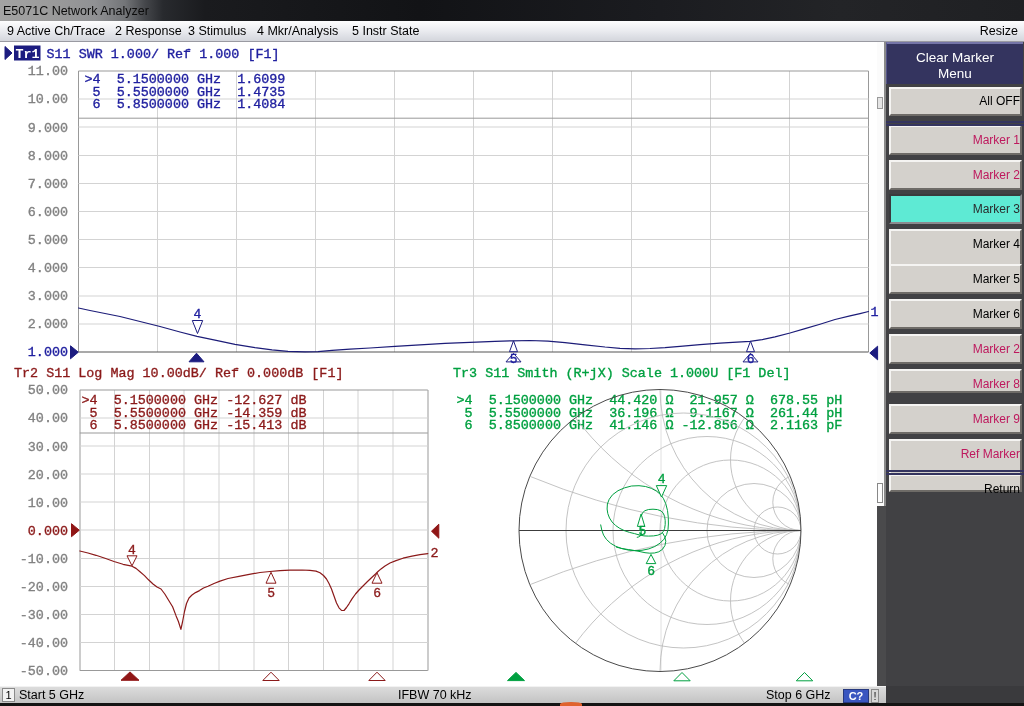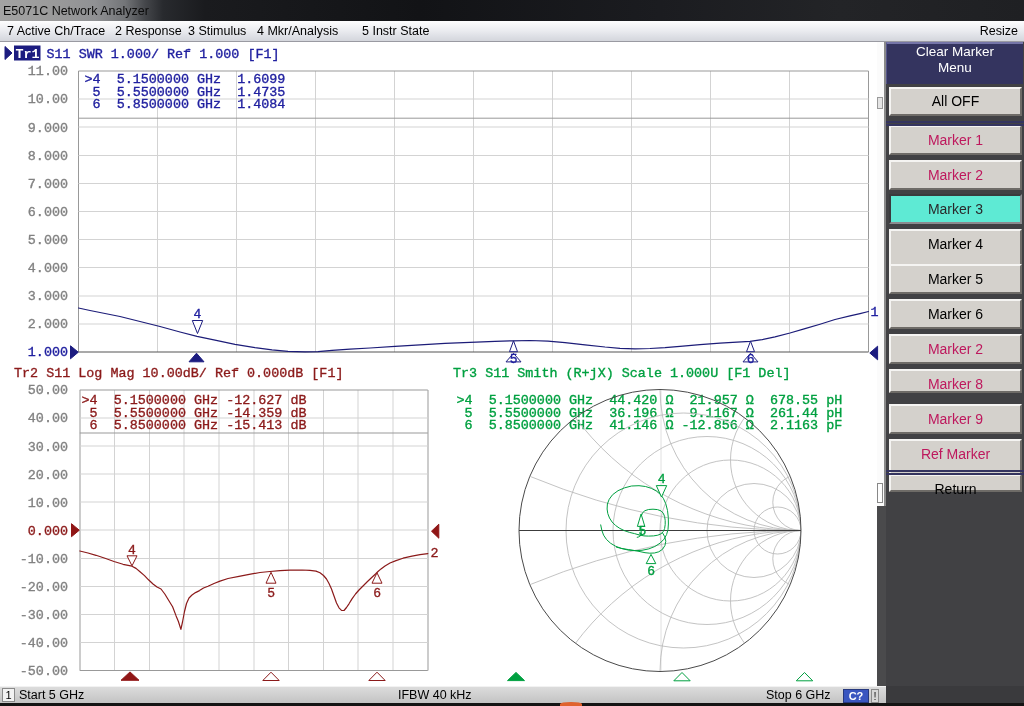--- a/index.html
+++ b/index.html
@@ -9,46 +9,46 @@
 #menubar{position:absolute;left:0;top:21px;width:1024px;height:21px;
  background:linear-gradient(#fdfdfe,#ecedf1 45%,#dcdee4 80%,#d4d6dc);border-bottom:1px solid #9a9aa2;font-size:12.5px;color:#000}
 #menubar .rs{position:absolute;right:6px;top:0;line-height:21px}
 #screen{position:absolute;left:0;top:42px;width:884px;height:644px;background:#ffffff}
 #slider{position:absolute;left:877px;top:42px;width:9px;height:464px;background:#fbfbfb;border-right:2px solid #8a8a8a}
 #sliderd{position:absolute;left:877px;top:506px;width:9px;height:180px;background:#4a4a4c}
 #slthumb{position:absolute;left:876.5px;top:97px;width:6px;height:12px;background:#e4e4e4;border:1px solid #999}
 #slthumb2{position:absolute;left:877px;top:483px;width:6px;height:20px;background:#fdfdfd;border:1px solid #888}
 #panel{position:absolute;left:886px;top:42px;width:138px;height:644px;background:#414144}
 #phead{position:absolute;left:886px;top:42px;width:137px;height:41.5px;background:#34345f;border-top:2px solid #7575a8;border-left:1px solid #56568a;
- color:#fff;font-size:13.5px;text-align:center;padding-top:0;line-height:16px}
+ color:#fff;font-size:13.5px;text-align:center;padding-top:6px;line-height:16px}
 .btn{position:absolute;left:889px;width:133px;background:#d4d1cc;border:2px solid;border-color:#f5f4f2 #6e6b67 #6e6b67 #f5f4f2;
- font-size:14px;color:#000;text-align:center}
+ font-size:12px;color:#000;text-align:right}
 .btn.dis{color:#be185d}
 .btn.sel{background:#5eead4;border-color:#3a3a3d #8b8b8f #8b8b8f #3a3a3d;color:#2a2a2c}
 .sep{position:absolute;left:886px;width:138px;height:2px;background:#34345f}
 #statusbar{position:absolute;left:0;top:686px;width:886px;height:17px;background:linear-gradient(#dcdcdc,#c3c3c3);
  border-top:1px solid #f2f2f2;font-size:12.5px;color:#000}
 #statusbar .t{position:absolute;top:0;line-height:17px}
 #num1{position:absolute;left:2px;top:1px;width:13px;height:14px;background:#f2f2f2;border:1px solid #8a8a8a;font-size:11px;text-align:center;line-height:13px}
 #cbox{position:absolute;left:843px;top:2px;width:26px;height:14px;background:#3a56c0;border:1px solid #27397e;color:#fff;font-size:11px;font-weight:bold;text-align:center;line-height:12px}
 #ebox{position:absolute;left:871px;top:2px;width:8px;height:14px;background:#d6d6d6;border:1px solid #8a8a8a;color:#222;font-size:11px;text-align:center;line-height:12px}
 #botstrip{position:absolute;left:0;top:703px;width:1024px;height:3px;background:#141414}
 #botright{position:absolute;left:886px;top:686px;width:138px;height:20px;background:#3a3a3d}
 svg{position:absolute;left:0;top:0}
 </style></head><body>
 <div id="screen"></div>
 <div id="titlebar">
     <span>E5071C Network Analyzer</span>
   </div>
 <div id="menubar">
-    <span style="position:absolute;left:7px;top:0;line-height:21px">7 Active Ch/Trace</span>
+    <span style="position:absolute;left:7px;top:0;line-height:21px">9 Active Ch/Trace</span>
     <span style="position:absolute;left:115px;top:0;line-height:21px">2 Response</span>
     <span style="position:absolute;left:188px;top:0;line-height:21px">3 Stimulus</span>
     <span style="position:absolute;left:257px;top:0;line-height:21px">4 Mkr/Analysis</span>
-    <span style="position:absolute;left:362px;top:0;line-height:21px">5 Instr State</span>
+    <span style="position:absolute;left:352px;top:0;line-height:21px">5 Instr State</span>
     <span class="rs">Resize</span>
   </div>
 <div id="slider"></div>
 <div id="sliderd"></div>
 <div id="slthumb"></div>
 <div id="slthumb2"></div>
 <div id="panel"></div>
 <div id="phead">Clear Marker<br>Menu</div>
 <div class="btn" style="top:87.3px;height:29px;line-height:25px">All OFF</div>
 <div class="btn dis" style="top:124.6px;height:30px;line-height:26px">Marker 1</div>
@@ -62,21 +62,21 @@
 <div class="btn dis" style="top:403.8px;height:30px;line-height:26px">Marker 9</div>
 <div class="btn dis" style="top:438.7px;height:45px;line-height:26px">Ref Marker</div>
 <div class="btn" style="top:474.4px;height:18px;line-height:26px">Return</div>
 <div class="sep" style="top:120.5px"></div>
 <div class="sep" style="top:123.5px"></div>
 <div class="sep" style="top:469.5px"></div>
 <div class="sep" style="top:472.5px"></div>
 <div id="statusbar">
  <div id="num1">1</div>
  <span class="t" style="left:19px">Start 5 GHz</span>
- <span class="t" style="left:398px">IFBW 40 kHz</span>
+ <span class="t" style="left:398px">IFBW 70 kHz</span>
  <span class="t" style="left:766px">Stop 6 GHz</span>
  <div id="cbox">C?</div>
     <div id="ebox">!</div>
 </div>
 <div id="botright"></div>
 <div id="botstrip"></div>
 <svg width="1024" height="706" viewBox="0 0 1024 706">
 <line x1="78.5" y1="71.0" x2="78.5" y2="352.0" stroke="#999999" stroke-width="1"></line>
 <line x1="157.5" y1="71.0" x2="157.5" y2="352.0" stroke="#d3d3d3" stroke-width="1"></line>
 <line x1="236.5" y1="71.0" x2="236.5" y2="352.0" stroke="#d3d3d3" stroke-width="1"></line>

